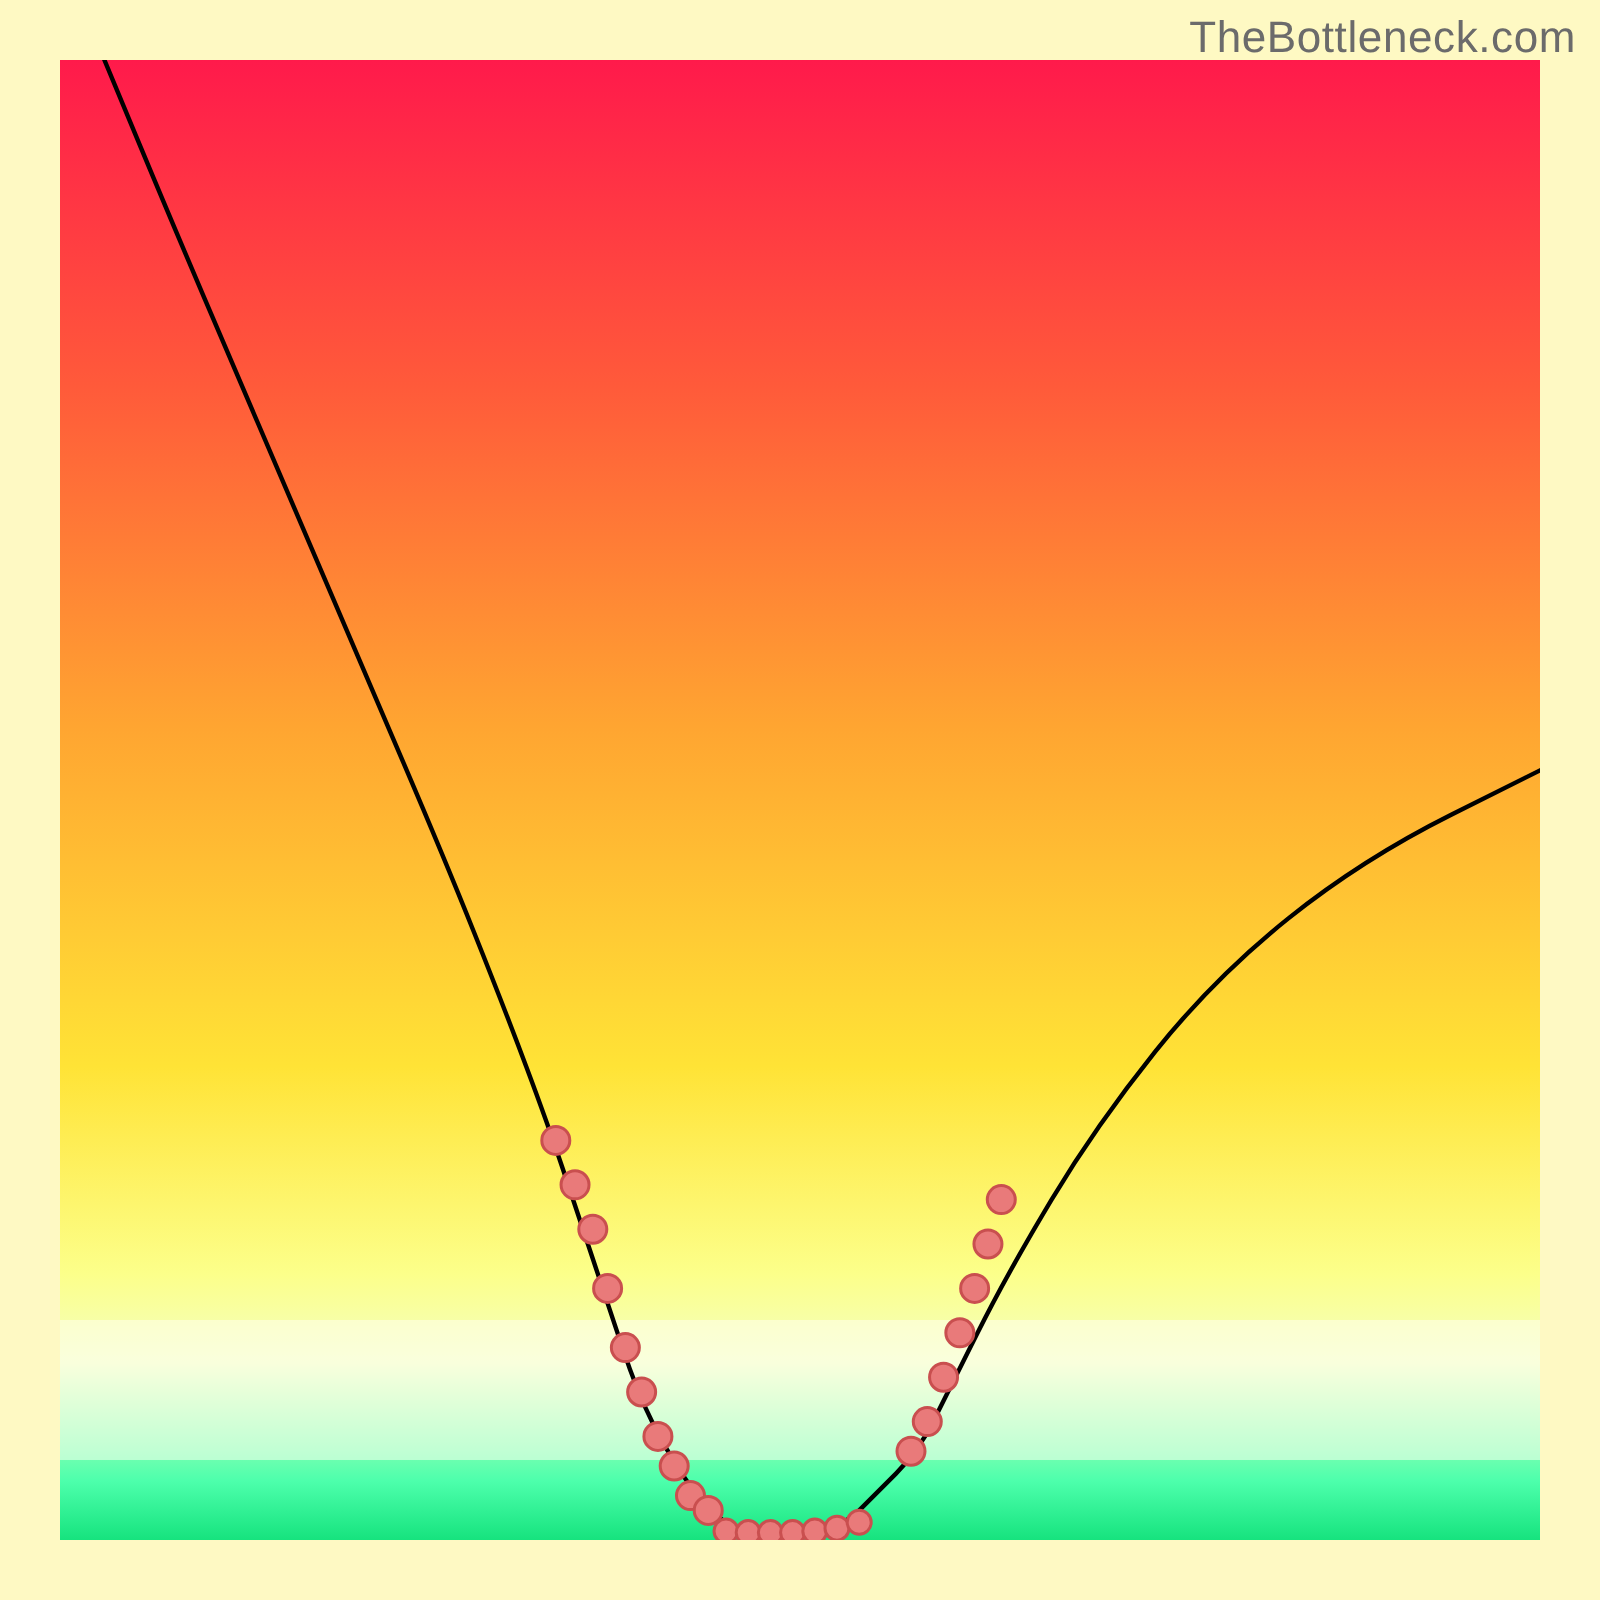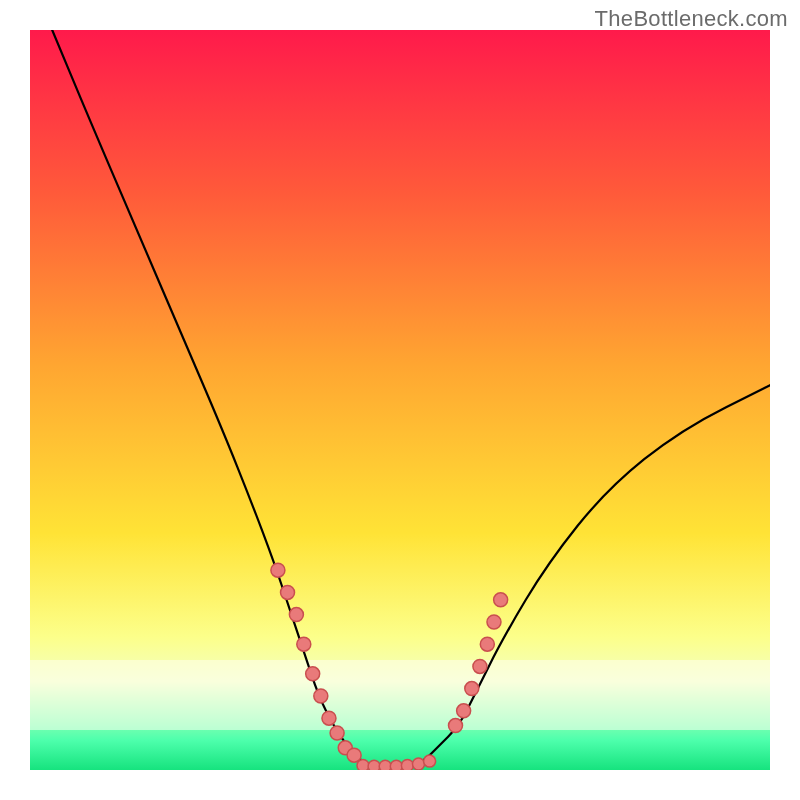--- a/index.html
+++ b/index.html
@@ -8,21 +8,21 @@
     width: 800px;
     height: 800px;
     background: #000;
     overflow: hidden;
     font-family: Arial, Helvetica, sans-serif;
   }
   .stage {
     position: relative;
     width: 800px;
     height: 800px;
-    background: #ffffff;
+    background: #fef9c3;
   }
   .watermark {
     position: absolute;
     top: 6px;
     right: 12px;
     color: #6b6b6b;
     font-size: 22px;
     font-weight: 500;
     letter-spacing: 0.3px;
     z-index: 10;

